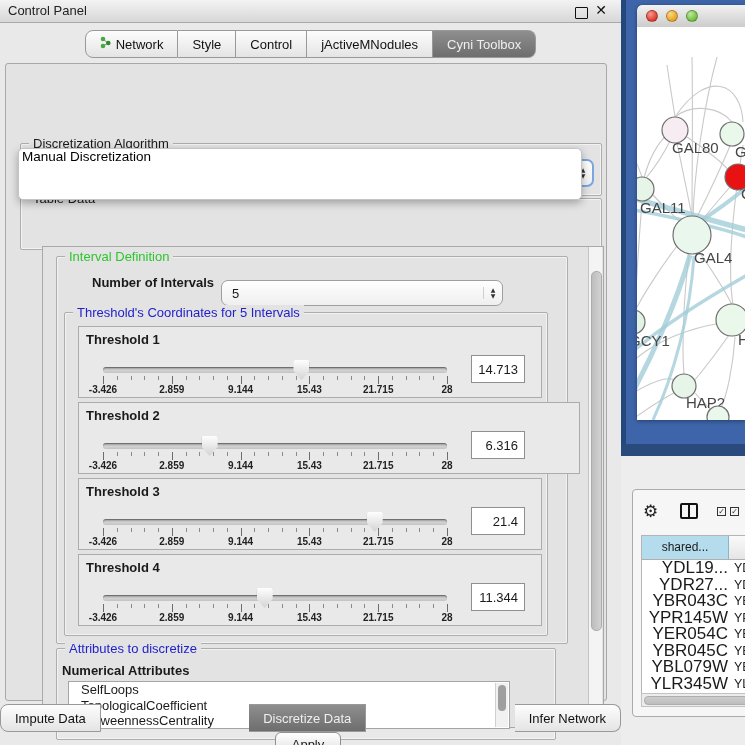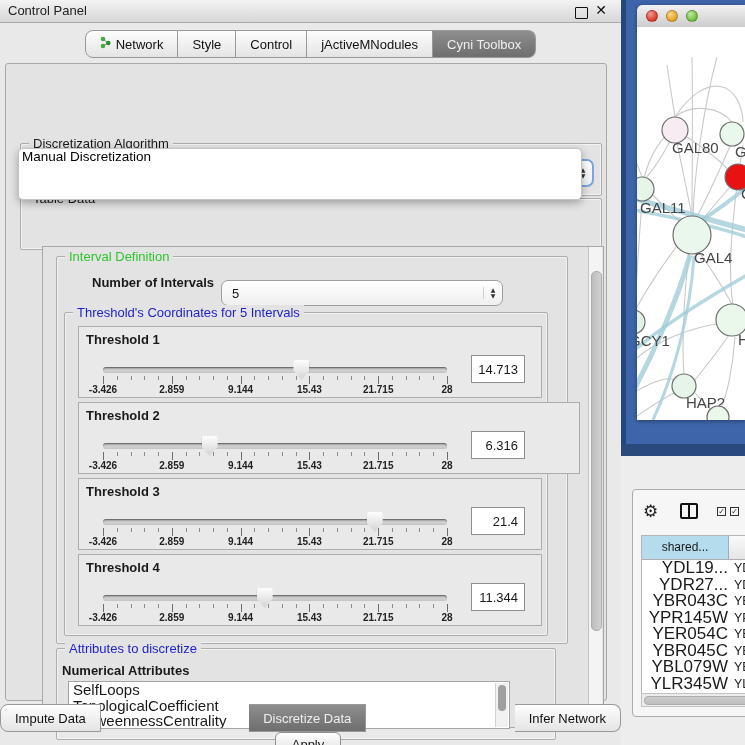--- a/index.html
+++ b/index.html
@@ -77,21 +77,21 @@
   .tick{position:absolute;top:0;width:1px;height:4px;background:#8A8A8A}
   .tick.major{height:8px;background:#6E6E6E}
   .ticklabels{position:absolute;left:24px;top:57px;width:344px;height:11px}
   .ticklabel{position:absolute;transform:translateX(-50%);font-size:10px;font-weight:600;color:#222;white-space:nowrap}
   .valbox{position:absolute;left:392px;top:28px;width:54px;height:28px;background:#FFF;border:1px solid #8F8F8F;
     font-size:13px;line-height:28px;text-align:right;padding-right:6px;box-sizing:border-box}
 
   #attr-group{left:50px;top:584px;width:498px;height:90px}
   #attr-heading{left:56px;top:599px;font-size:13px;font-weight:bold}
   #attr-list{left:62px;top:617px;width:440px;height:46px;background:#FFF;border:1px solid #A5A5A5;overflow:hidden}
-  .attr-item{font-size:15px;line-height:15.5px;padding-left:4px;white-space:nowrap}
+  .attr-item{font-size:13px;line-height:15.5px;padding-left:12px;white-space:nowrap}
   #list-scrollbar{position:absolute;right:1px;top:1px;width:12px;height:44px;background:#F1F1F1;border-left:1px solid #D0D0D0}
   #list-thumb{position:absolute;left:1.5px;top:2px;width:8px;height:26px;border-radius:4px;background:#9F9F9F}
 
   #apply-btn{left:269px;top:668px;width:64px;height:24px;border:1px solid #8F8F8F;border-radius:6px;
     background:linear-gradient(#FFFFFF,#DADADA);font-size:13px;text-align:center;line-height:23px}
 
   
   #right{left:621px;top:0;width:124px;height:745px;background:#EDEDED;overflow:hidden}
   #net-area{left:0;top:0;width:124px;height:456px;background:#3E65A9}
   #net-left-edge{left:0;top:0;width:5px;height:456px;background:#24477D}

